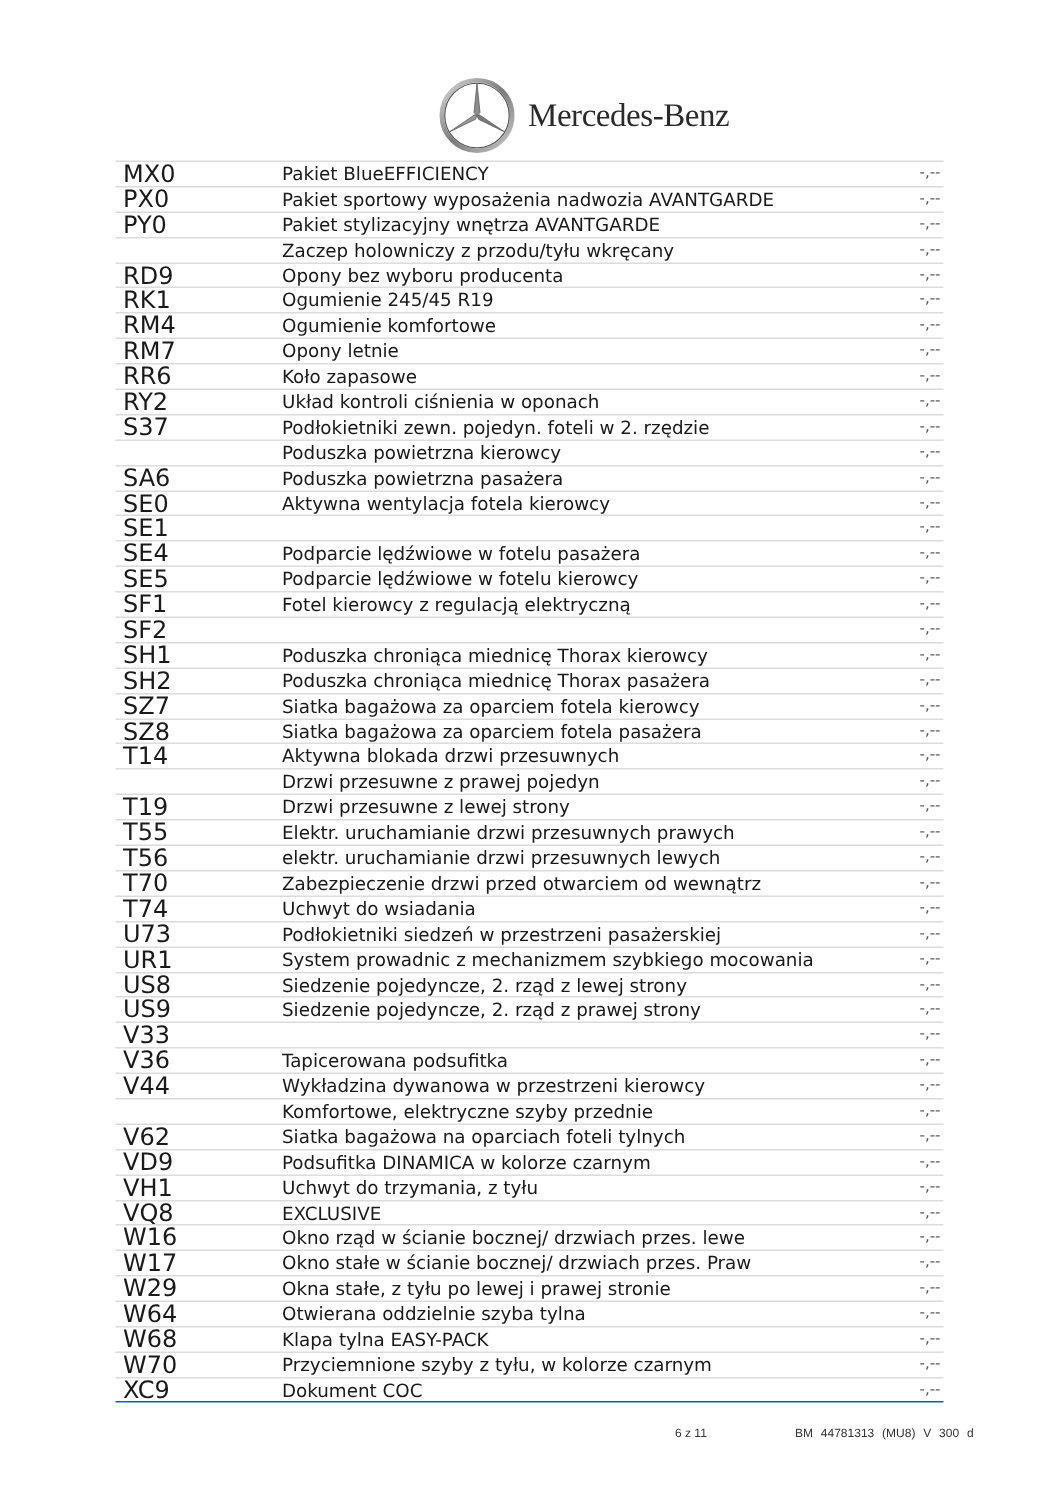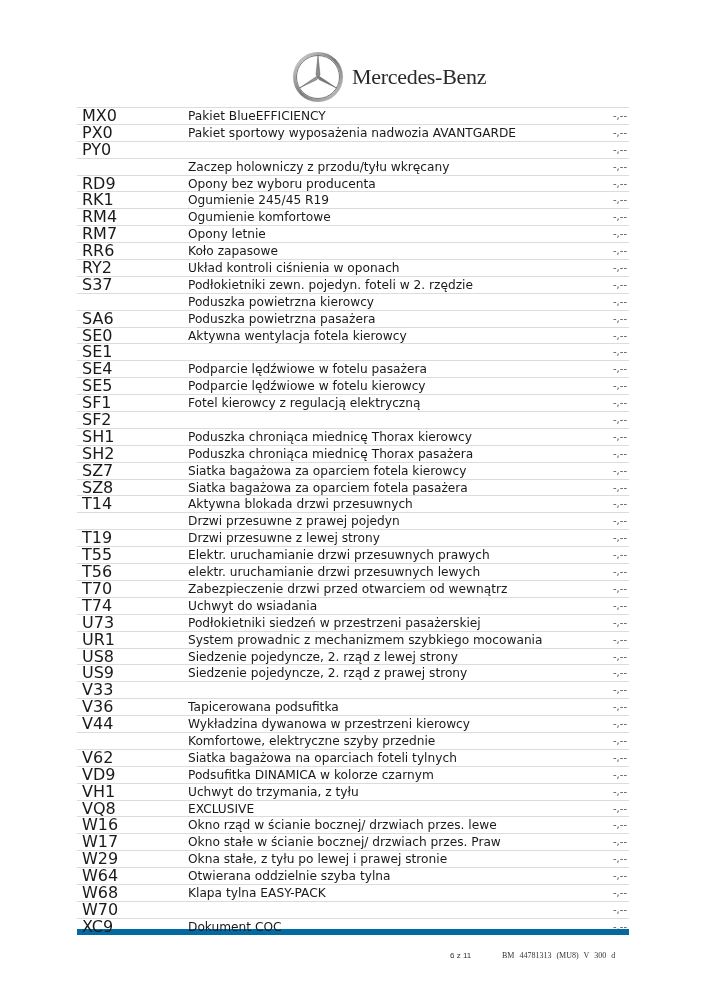--- a/index.html
+++ b/index.html
@@ -4,30 +4,30 @@
 <style>
   html, body { margin: 0; padding: 0; background: #ffffff; }
   body { width: 707px; height: 1000px; position: relative; overflow: hidden;
          font-family: "DejaVu Sans", "Liberation Sans", sans-serif; color: #1a1a1a; }
   .header { position: absolute; left: 0; top: 0; width: 707px; height: 104px; }
   .logo { position: absolute; left: 292px; top: 51px; width: 52px; height: 52px; }
   .brand { position: absolute; left: 352px; top: 64px; font-family: Liberation Serif, serif;
            font-size: 22px; letter-spacing: -0.3px; color: #2a2a2a; }
   .table { position: absolute; left: 77px; top: 107px; width: 552px; }
   .row { position: relative; height: 16.9px; border-top: 1px solid #dcdcdc; box-sizing: border-box; }
-  .row:last-child { border-bottom: 6px solid #0369a1; }
+  .row:last-child { border-bottom: 1px solid #0369a1; }
   .code { position: absolute; left: 5px; top: 0px; font-size: 16px; line-height: 16px; }
   .desc { position: absolute; left: 71px; top: 0px; font-size: 12.2px; line-height: 16px; white-space: nowrap; margin-left: 40px; }
   .price { position: absolute; right: 2px; top: 1px; font-size: 10px; line-height: 14px; color: #555; }
   .footer-left { position: absolute; left: 82px; top: 950px; font-size: 8px; line-height: 11px; color: #333;
                  font-family: "Liberation Sans", sans-serif; margin-top: 48px; }
   .footer-page { position: absolute; left: 450px; top: 951px; font-size: 8px; color: #333;
                  font-family: "Liberation Sans", sans-serif; }
-  .footer-ref { position: absolute; left: 502px; top: 951px; font-size: 8px; color: #333; word-spacing: 3px;
-                font-family: Liberation Serif, serif; text-align: center; }
+  .footer-ref { position: absolute; left: 530px; top: 951px; font-size: 8px; color: #333; word-spacing: 3px;
+                font-family: Liberation Sans, sans-serif; text-align: center; }
 </style>
 </head>
 <body>
 
 <div class="header">
   <svg class="logo" viewBox="0 0 52 52">
     <defs>
       <linearGradient id="ring" x1="0" y1="0" x2="1" y2="1">
         <stop offset="0" stop-color="#d9d9d9"></stop>
         <stop offset="0.5" stop-color="#7a7a7a"></stop>
@@ -49,20 +49,21 @@
       <span class="desc">Pakiet BlueEFFICIENCY</span>
       <span class="price">-,--</span>
     </div>
     <div class="row">
       <span class="code">PX0</span>
       <span class="desc">Pakiet sportowy wyposażenia nadwozia AVANTGARDE</span>
       <span class="price">-,--</span>
     </div>
     <div class="row">
       <span class="code">PY0</span>
+      <span class="desc">Pakiet stylizacyjny wnętrza AVANTGARDE</span>
       <span class="price">-,--</span>
     </div>
     <div class="row">
       <span class="code"></span>
       <span class="desc">Zaczep holowniczy z przodu/tyłu wkręcany</span>
       <span class="price">-,--</span>
     </div>
     <div class="row">
       <span class="code">RD9</span>
       <span class="desc">Opony bez wyboru producenta</span>
@@ -270,20 +271,21 @@
       <span class="desc">Otwierana oddzielnie szyba tylna</span>
       <span class="price">-,--</span>
     </div>
     <div class="row">
       <span class="code">W68</span>
       <span class="desc">Klapa tylna EASY-PACK</span>
       <span class="price">-,--</span>
     </div>
     <div class="row">
       <span class="code">W70</span>
+      <span class="desc">Przyciemnione szyby z tyłu, w kolorze czarnym</span>
       <span class="price">-,--</span>
     </div>
     <div class="row">
       <span class="code">XC9</span>
       <span class="desc">Dokument COC</span>
       <span class="price">-,--</span>
     </div>
   </div>
 
 <div class="footer-left">

